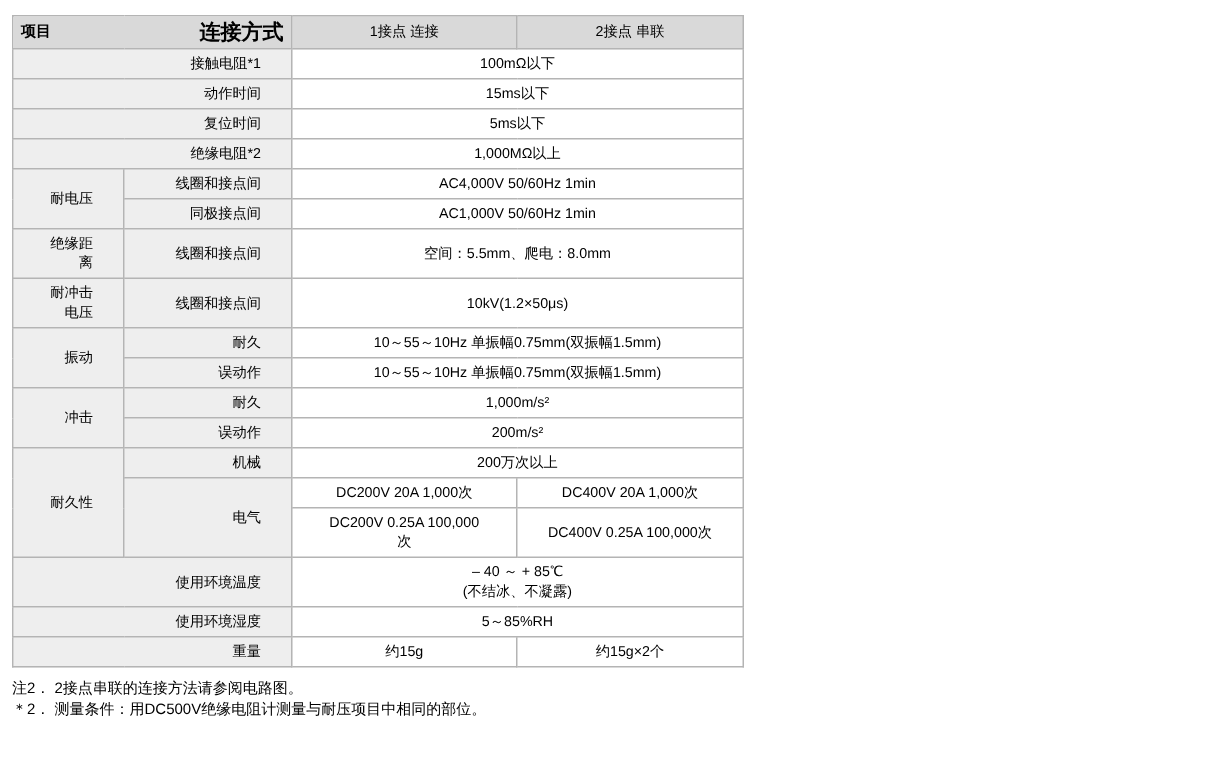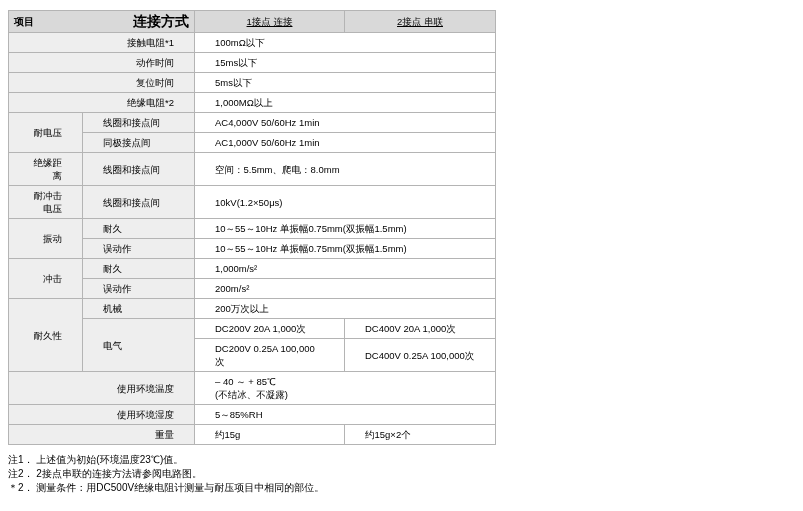--- a/index.html
+++ b/index.html
@@ -68,21 +68,20 @@
     line-height: 13px;
     vertical-align: middle;
     background: #ffffff;
   }
   .hdr td {
     background: #d9d9d9 !important;
     text-align: center;
     font-size: 10px;
     font-weight: bold;
     height: 20px;
-    text-decoration: underline;
   }
   .hdr .corner {
     text-align: left;
     position: relative;
     padding: 0;
     height: 22px;
   }
   .corner-inner {
     position: relative;
     width: 100%;
@@ -103,25 +102,25 @@
     font-size: 14px;
   }
 
   .lbl {
     background: #eeeeee !important;
     text-align: right;
     padding-left: 6px;
   }
   .lbl2 {
     background: #eeeeee !important;
-    text-align: left;
+    text-align: right;
     padding-left: 6px;
     margin-top: 20px;
   }
-  .val { }
+  .val { text-align: center; }
   .two-line { line-height: 12px; margin-top: 16px; }
 
   
   col.c1 { width: 74px; }
   col.c2 { width: 112px; }
   col.c3 { width: 150px; }
   col.c4 { width: 151px; }
 
   
   .notes {
@@ -247,18 +246,17 @@
         <tr>
           <td class="lbl" colspan="2">重量</td>
           <td class="val">约15g</td>
           <td class="val">约15g×2个</td>
         </tr>
       </tbody>
     </table>
   </div>
 
   <div class="notes">
-    <div>注1． 上述值为初始(环境温度23℃)值。</div>
     <div>注2． 2接点串联的连接方法请参阅电路图。</div>
     <div>＊2． 测量条件：用DC500V绝缘电阻计测量与耐压项目中相同的部位。</div>
   </div>
 
 </div>
 
 </body></html>

